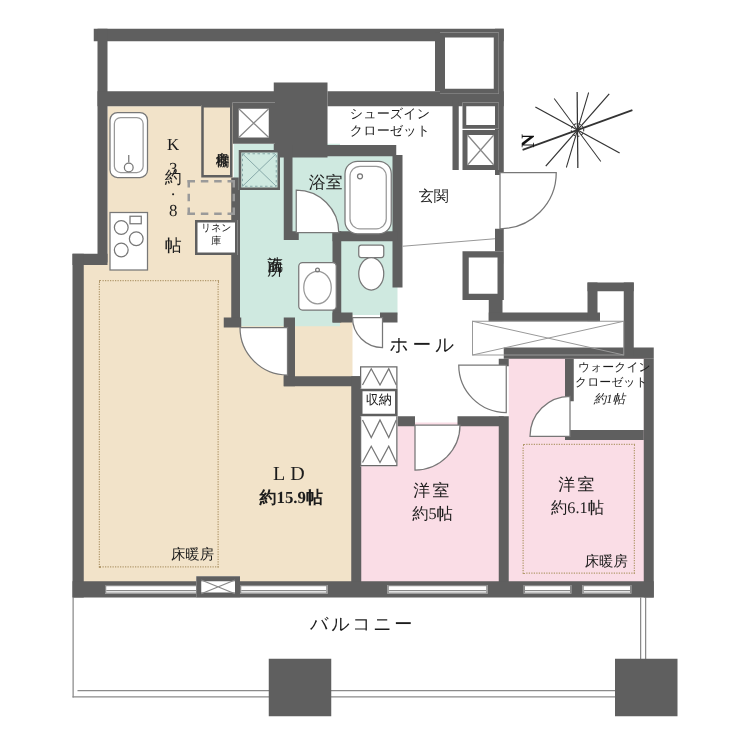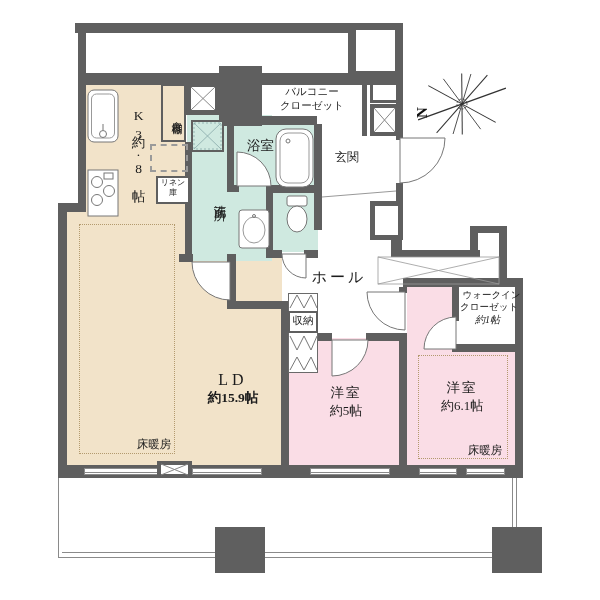--- a/index.html
+++ b/index.html
@@ -191,31 +191,32 @@
         <circle cx="462" cy="104" r="5" stroke-width="0.8" stroke-dasharray="2,1.5"></circle>
       </g>
       <text x="416" y="119" font-size="15" font-weight="bold" fill="#111" stroke="none" font-family="Liberation Serif, DejaVu Serif, serif" transform="rotate(-90 421 113)">N</text>
     </g>
   </svg>
 
   <div class="lbv" style="left:121px;top:95px;width:26px;height:98px;font-size:13.5px;">K約3.8帖</div>
   <div class="lbv" style="left:163px;top:89px;width:21px;height:50px;font-size:11px;letter-spacing:1px;">食器棚</div>
   <div class="lb" style="left:158px;top:179px;width:30px;font-size:8px;">リネン</div>
   <div class="lb" style="left:158px;top:189px;width:30px;font-size:8px;">庫</div>
-  <div class="lb" style="left:263px;top:86px;width:98px;font-size:10.5px;">バルコニー</div>
+  <div class="lb" style="left:263px;top:86px;width:98px;font-size:10.5px;">シューズイン</div>
   <div class="lb" style="left:263px;top:100px;width:98px;font-size:10.5px;">クローゼット</div>
   <div class="lb" style="left:236px;top:139px;width:38px;font-size:13.5px;text-align:right;">浴室</div>
   <div class="lbv" style="left:208px;top:162px;width:20px;height:72px;font-size:12.5px;">洗面所</div>
   <div class="lb" style="left:325px;top:151px;width:44px;font-size:12px;">玄関</div>
   <div class="lb" style="left:311px;top:269px;width:56px;font-size:15px;letter-spacing:3px;">ホール</div>
   <div class="lb" style="left:289px;top:315px;width:28px;font-size:10.5px;">収納</div>
   <div class="lb" style="left:205px;top:371px;width:56px;font-size:16px;letter-spacing:4px;">LD</div>
   <div class="lb" style="left:196px;top:391px;width:74px;font-size:13.5px;font-weight:bold;">約15.9帖</div>
   <div class="lb" style="left:131px;top:438px;width:46px;font-size:11.5px;">床暖房</div>
   <div class="lb" style="left:321px;top:386px;width:50px;font-size:13.5px;letter-spacing:2px;">洋室</div>
   <div class="lb" style="left:318px;top:404px;width:56px;font-size:13px;">約5帖</div>
   <div class="lb" style="left:437px;top:381px;width:50px;font-size:13.5px;letter-spacing:2px;">洋室</div>
   <div class="lb" style="left:427px;top:399px;width:70px;font-size:13px;">約6.1帖</div>
   <div class="lb" style="left:462px;top:444px;width:46px;font-size:11.5px;">床暖房</div>
   <div class="lb" style="left:460px;top:290px;width:63px;font-size:9.5px;">ウォークイン</div>
   <div class="lb" style="left:460px;top:302px;width:55px;font-size:9.5px;">クローゼット</div>
   <div class="lb" style="left:460px;top:314px;width:55px;font-size:10px;font-style:italic;">約1帖</div>
+  <div class="lb" style="left:240px;top:493px;width:100px;font-size:14.5px;letter-spacing:2px;">バルコニー</div>
 </div>
 
 </body></html>

